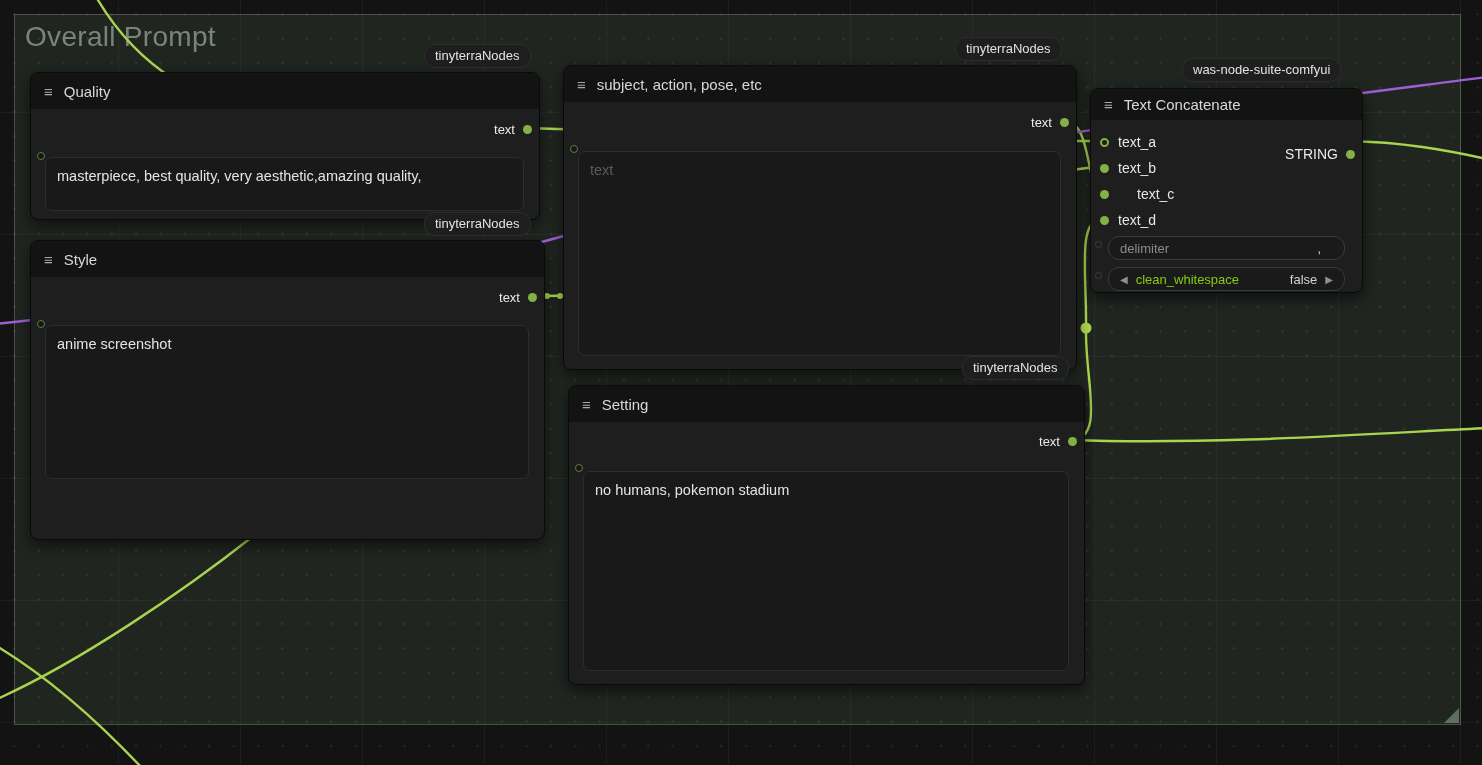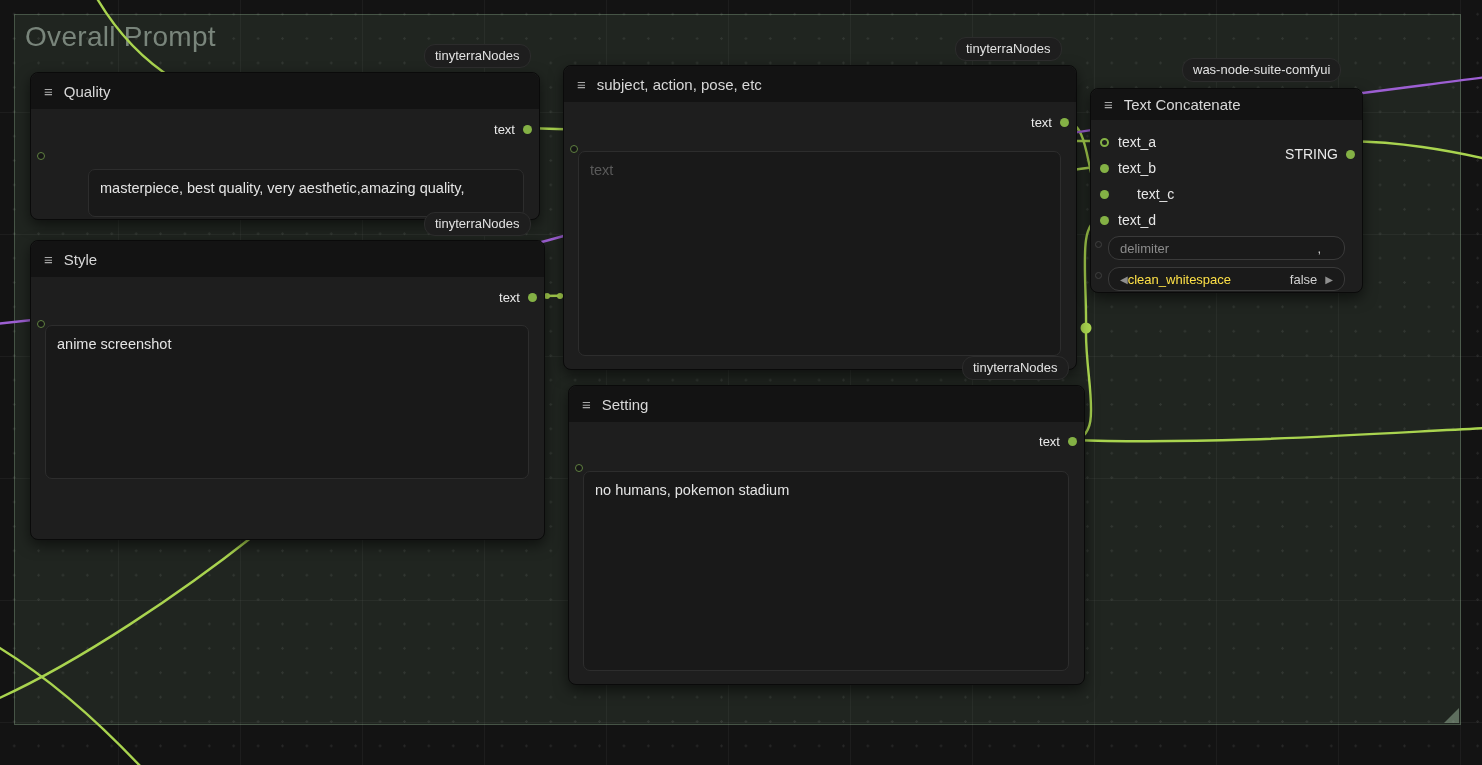--- a/index.html
+++ b/index.html
@@ -98,21 +98,21 @@
 
   
   #node-quality { left: 30px;  top: 72px;  width: 510px; height: 148px; }
   #node-style   { left: 30px;  top: 240px; width: 515px; height: 300px; }
   #node-subject { left: 563px; top: 65px;  width: 514px; height: 305px; }
   #node-setting { left: 568px; top: 385px; width: 517px; height: 300px; }
   #node-concat  { left: 1090px; top: 88px; width: 273px; height: 205px; }
 
   #node-quality .slot-out { top: 47px; }
   #node-quality .slot-in  { top: 79px; }
-  #node-quality .textwidget { top: 96px; height: 48px; margin-left: 43px; }
+  #node-quality .textwidget { top: 84px; height: 54px; }
 
   #node-style .slot-out { top: 47px; }
   #node-style .slot-in  { top: 79px; }
   #node-style .textwidget { top: 84px; height: 154px; }
 
   #node-subject .slot-out { top: 47px; }
   #node-subject .slot-in  { top: 79px; }
   #node-subject .textwidget { top: 85px; height: 205px; }
 
   #node-setting .slot-out { top: 46px; }
@@ -135,21 +135,21 @@
     position: absolute; left: 17px; right: 17px; height: 22px;
     background: #1a1a1a;
     border: 1px solid #3a3a3a;
     border-radius: 11px;
     display: flex; align-items: center;
     padding: 11px 11px;
     font-size: 13px; color: #cfcfcf;
   }
   .tc-widget .wlabel { color: #8b8b8b; }
   .tc-widget .wvalue { margin-left: auto; color: #d2d2d2; padding-right: 12px; }
-  .tc-widget.combo .wlabel { color: #fde047; }
+  .tc-widget.combo .wlabel { color: #84cc16; margin-left: 8px; }
   .tc-widget.combo .wvalue { padding-right: 8px; }
   .combo-arrow { color: #8f8f8f; font-size: 10px; }
 
   
   .badge {
     position: absolute; z-index: 4;
     background: #1e1e1e;
     border: 1px solid #2c2c2c;
     color: #e2e2e2;
     font-size: 13px;

